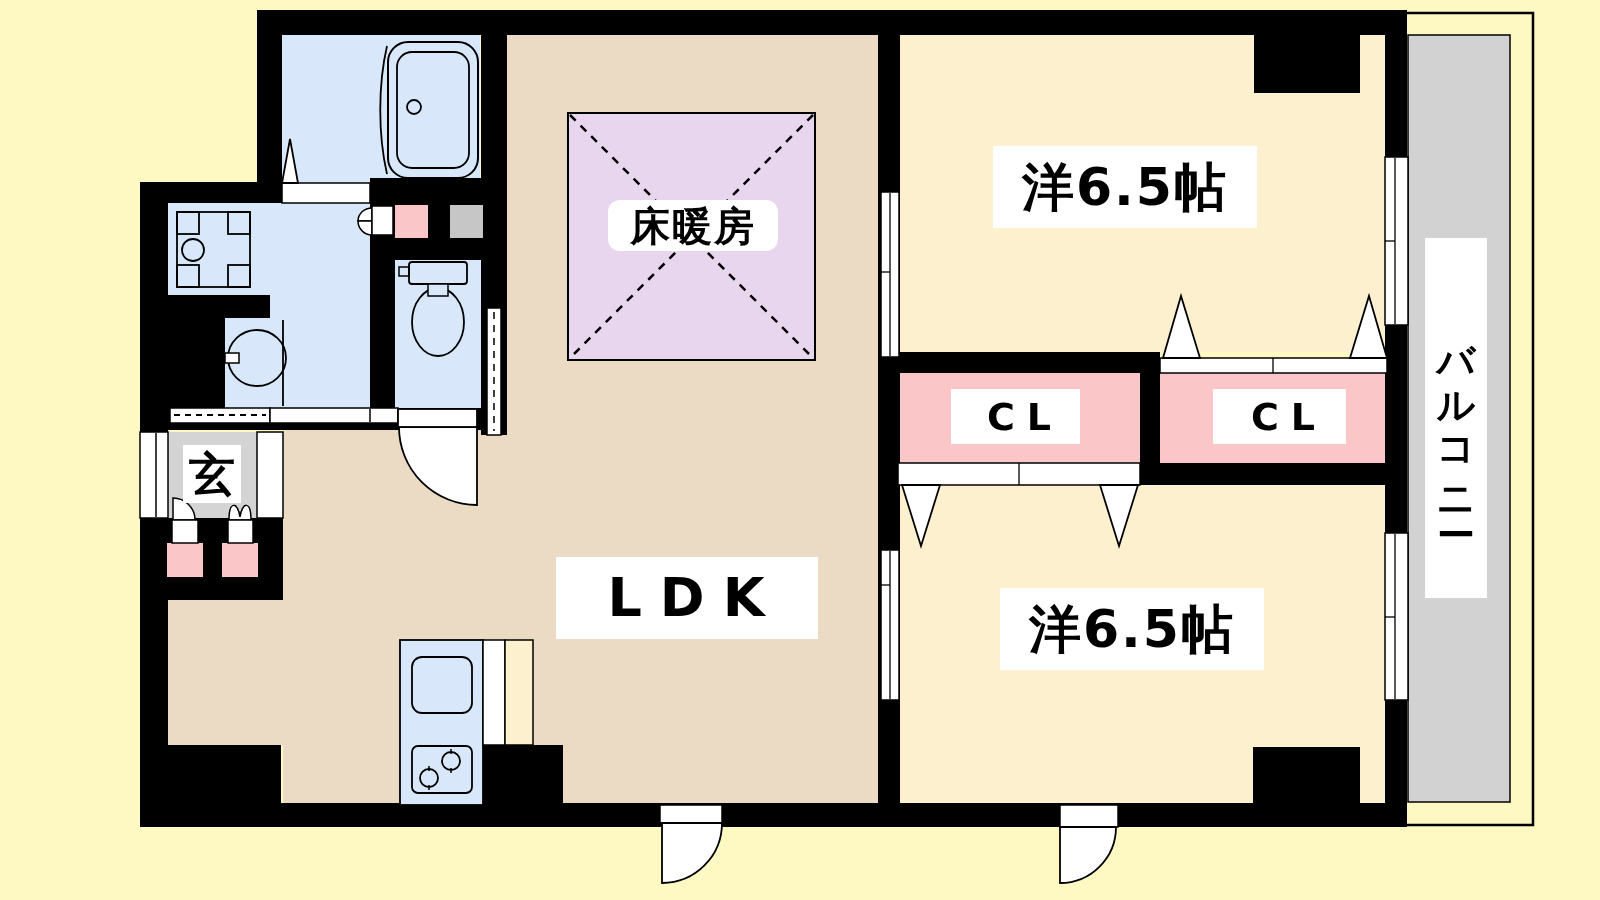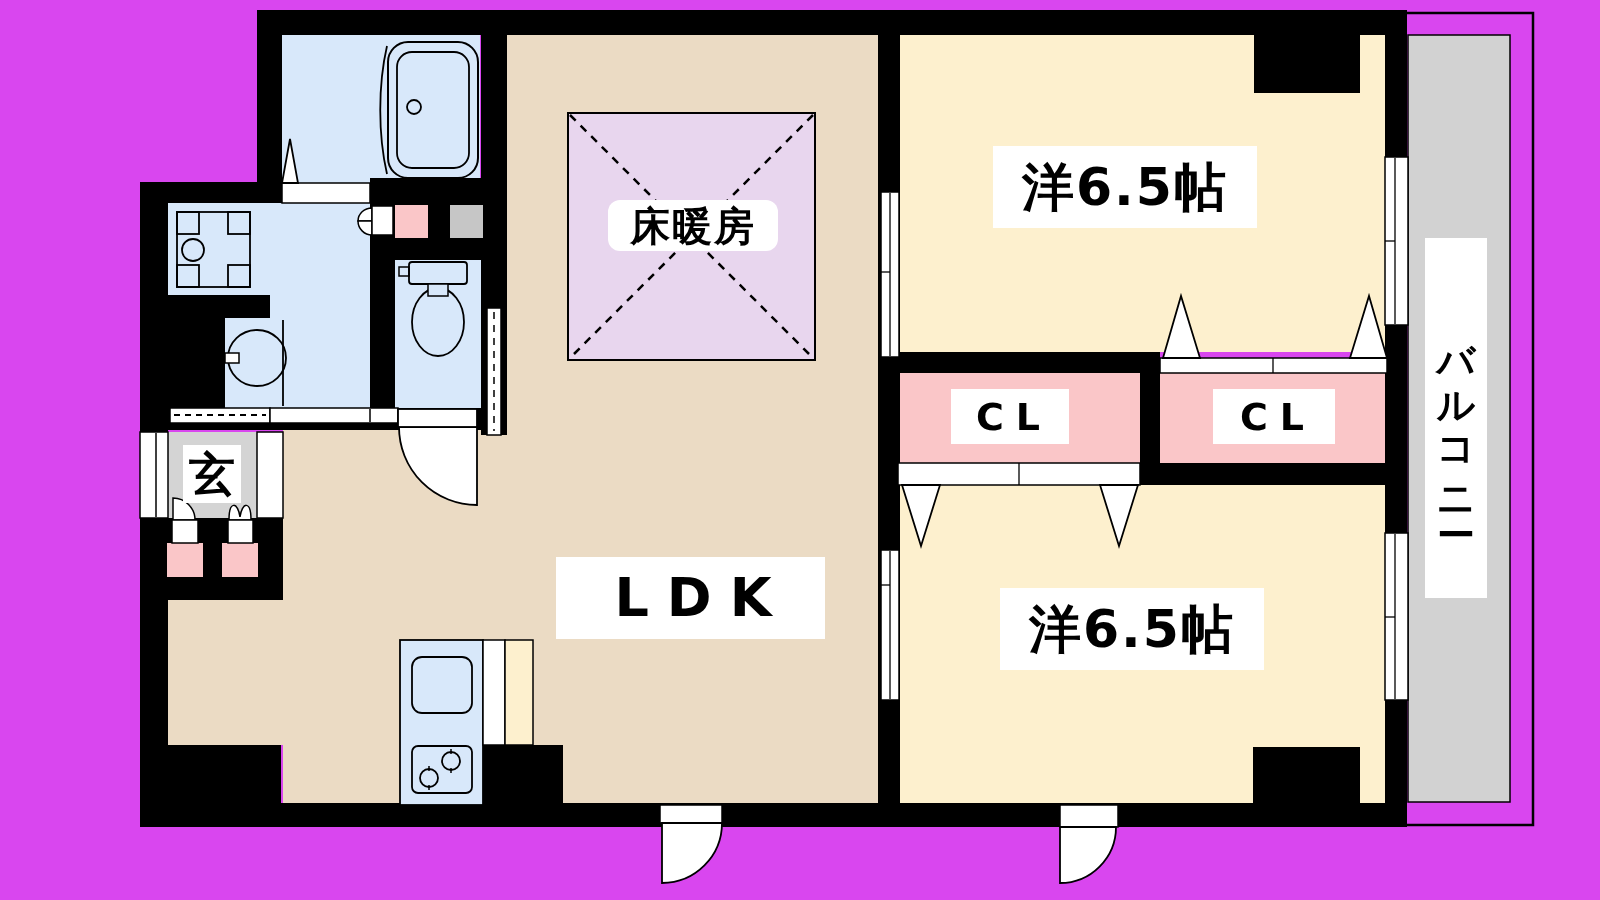--- a/index.html
+++ b/index.html
@@ -1,25 +1,25 @@
 <!DOCTYPE html>
 <html><head>
 <meta charset="utf-8">
 <style>
   html,body{margin:0;padding:0;background:#fff;}
-  #plan{position:relative;width:1600px;height:900px;background:#d946ef;overflow:hidden;
+  #plan{position:relative;width:1600px;height:900px;background:#fef9c3;overflow:hidden;
         font-family:"DejaVu Sans","Liberation Sans",sans-serif;}
   #plan svg{position:absolute;left:0;top:0;}
   .lbl{position:absolute;display:flex;align-items:center;justify-content:center;
        background:#ffffff;color:#000;font-weight:bold;line-height:1;white-space:nowrap;}
   .lbl-room{font-size:52px;letter-spacing:2px;}
   .lbl-ldk1{font-size:54px;}
-  .lbl-ldk2{font-size:54px;letter-spacing:18px;padding-left:23px;}
+  .lbl-ldk2{font-size:54px;letter-spacing:18px;padding-left:16px;}
   .lbl-heat{font-size:40px;letter-spacing:2px;}
-  .lbl-cl{font-size:38px;letter-spacing:12px;padding-left:8px;}
+  .lbl-cl{font-size:38px;letter-spacing:12px;padding-left:19px;}
   .lbl-gen{font-size:46px;}
   .lbl-balc{font-size:38px;writing-mode:vertical-rl;text-orientation:upright;
             letter-spacing:6px;padding:8px 2px;}
 </style>
 </head>
 <body>
 
 <div id="plan">
 
 <svg width="1600" height="900" viewBox="0 0 1600 900">

